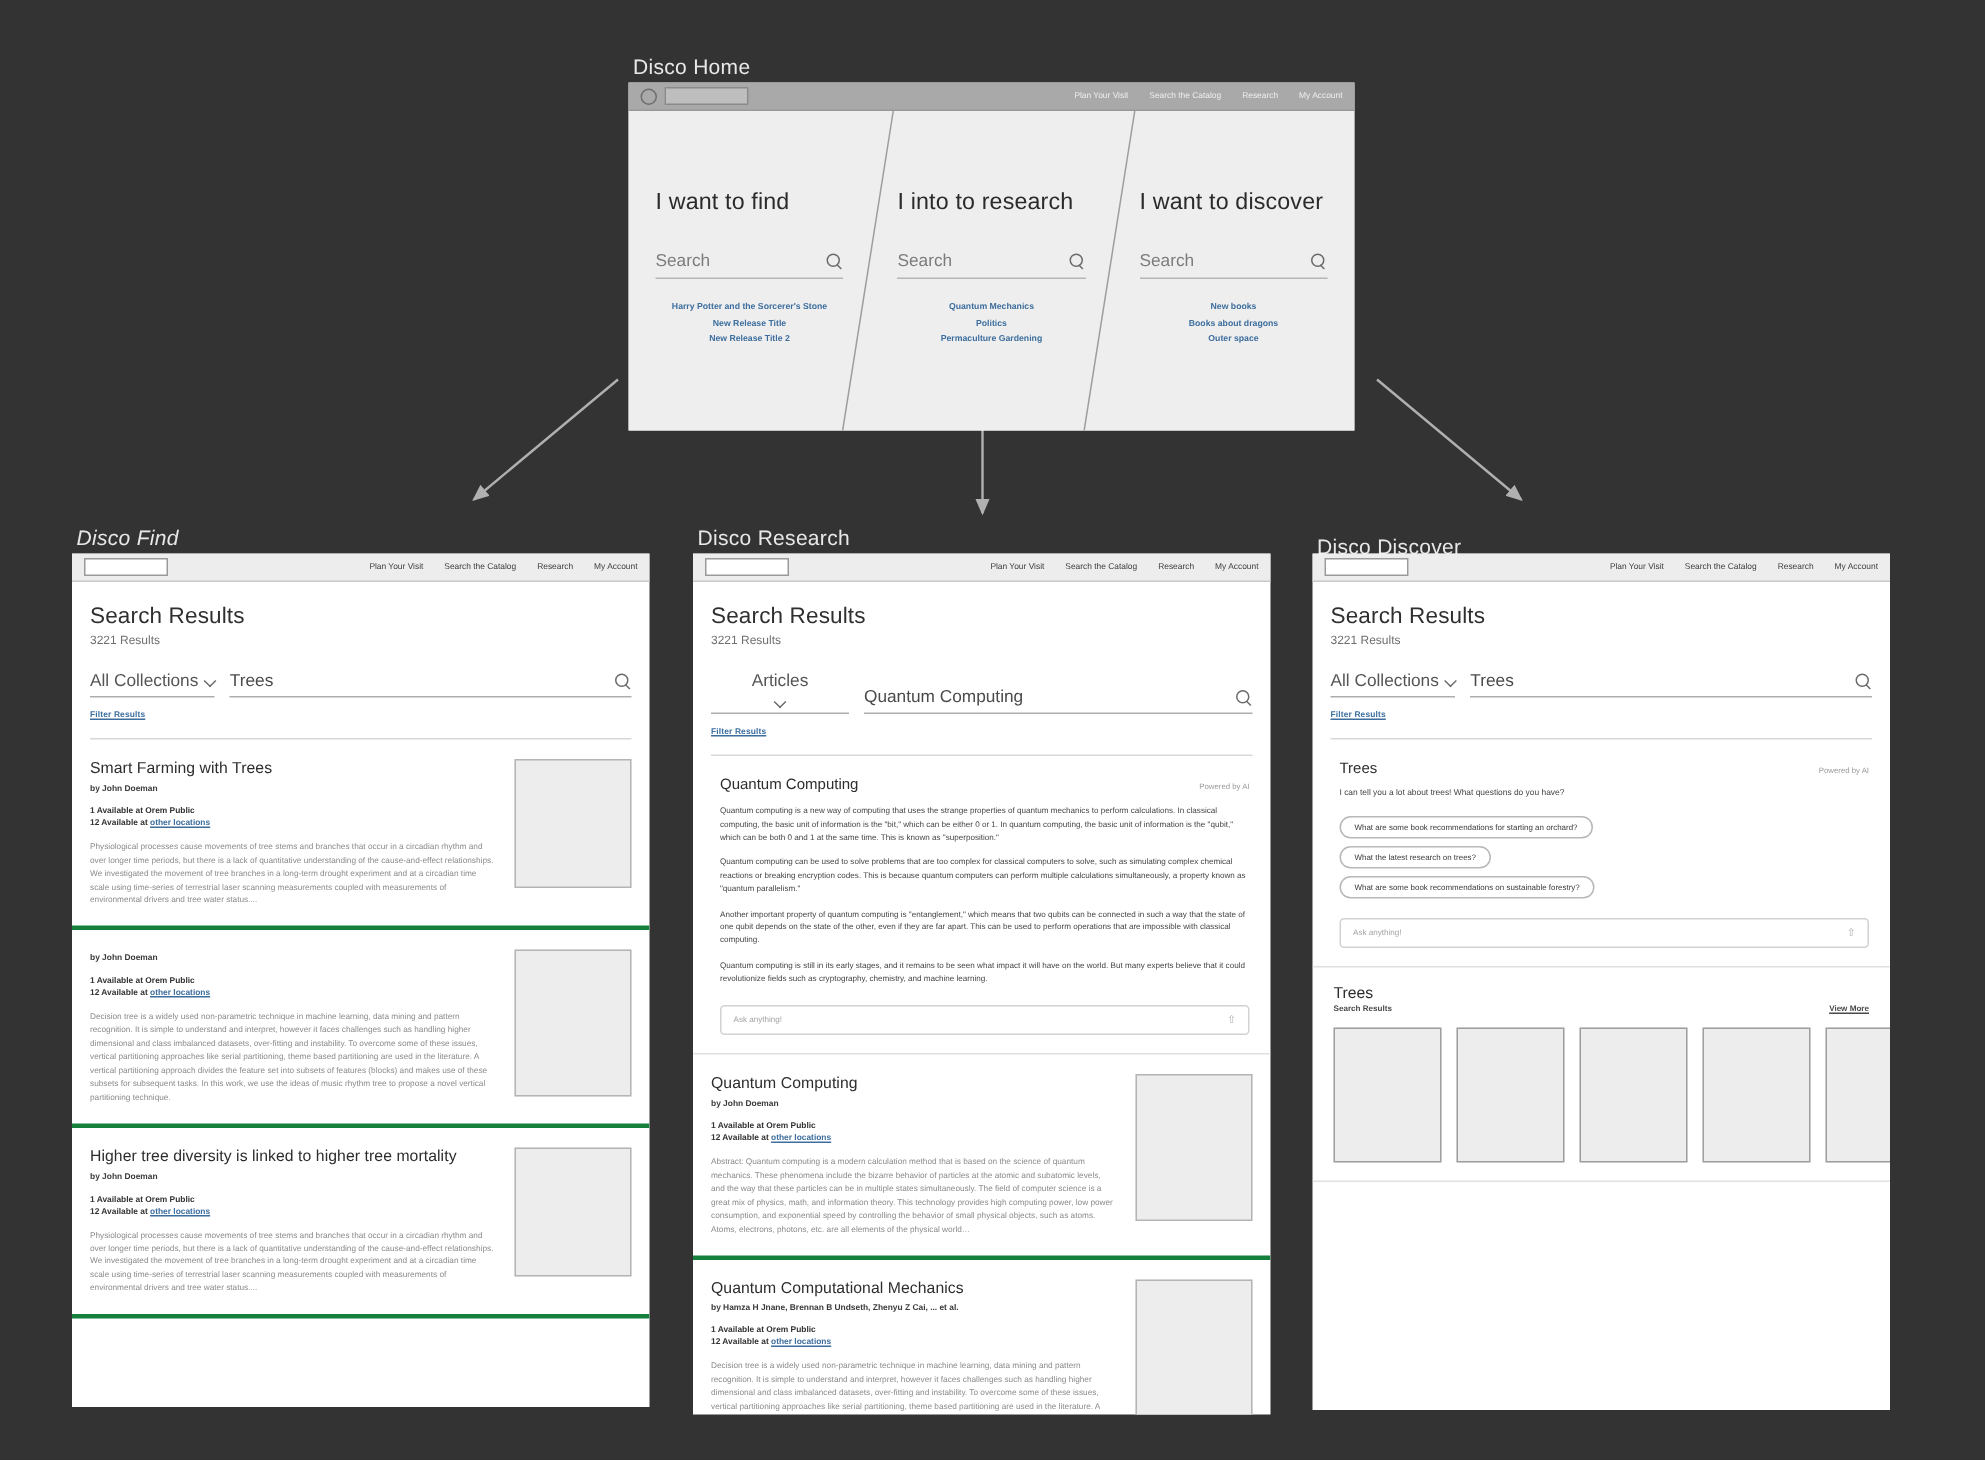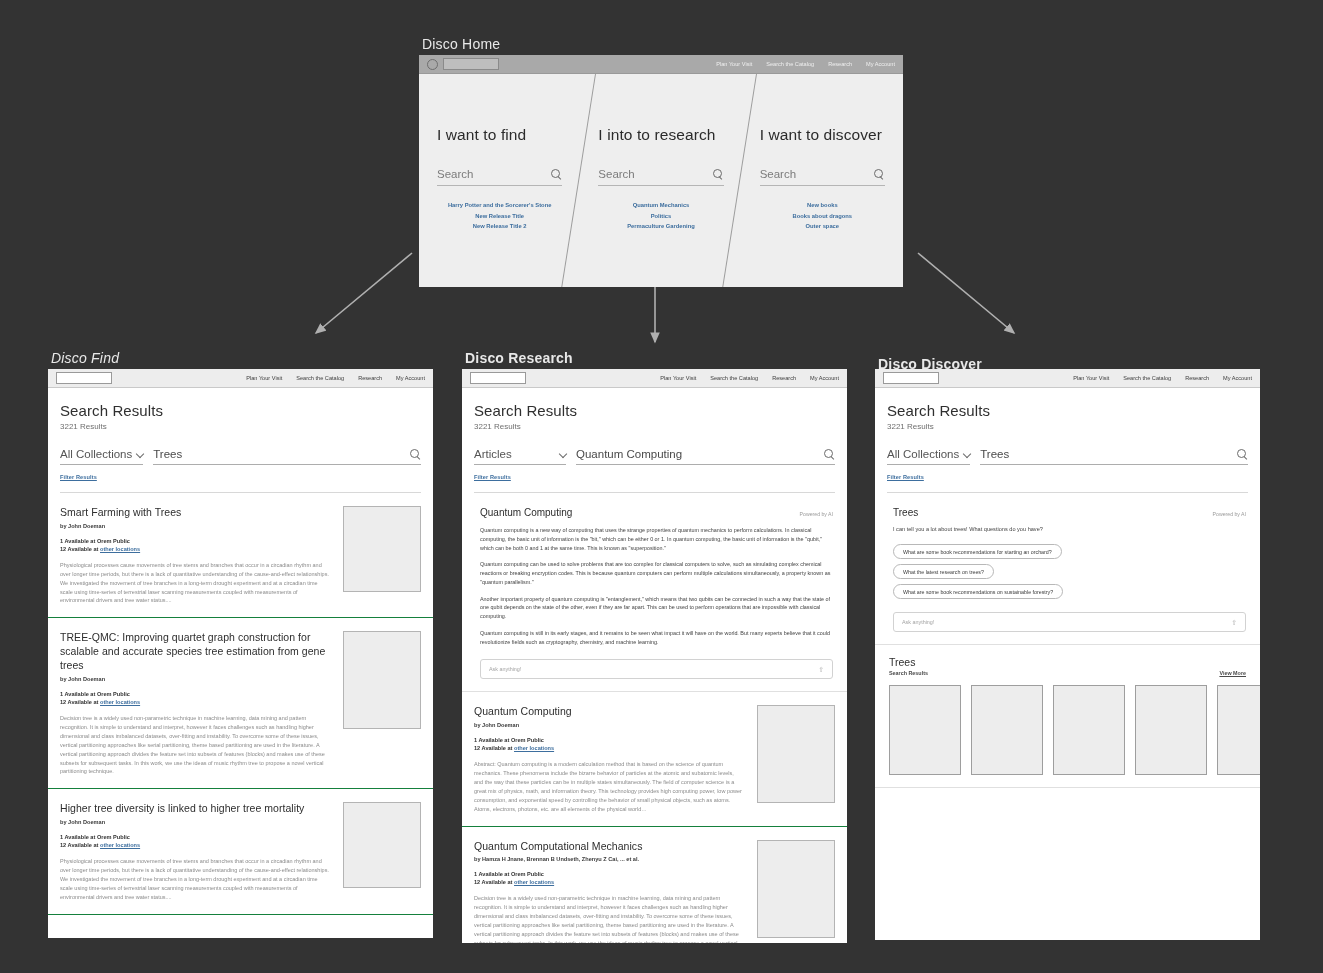--- a/index.html
+++ b/index.html
@@ -122,21 +122,21 @@
     font-size: 5.6px; color: #3d6e9e; font-weight: 700;
     text-decoration: underline; letter-spacing: .1px;
   }
 
   .divider-full { height: 1px; background: #d8d8d8; margin-top: 9px; }
 
   
   .result {
     display: flex; gap: 14px;
     padding: 13px 12px 12px 12px;
-    border-bottom: 1px solid #15803d;
+    border-bottom: 3px solid #15803d;
   }
   .result .body { flex: 1; min-width: 0; }
   .result h3 {
     font-size: 10.5px; font-weight: 400; color: #2d2d2d;
     line-height: 1.32; letter-spacing: .05px;
   }
   .result .author { font-size: 5.6px; color: #3a3a3a; font-weight: 600; margin-top: 3px; }
   .avail { margin-top: 9px; }
   .avail div { font-size: 5.6px; color: #333; font-weight: 600; margin-bottom: 2px; }
   .avail a { color: #3d6e9e; text-decoration: underline; }
@@ -320,21 +320,20 @@
           <div>1 Available at Orem Public</div>
           <div><span>12 Available at </span><a>other locations</a></div>
         </div>
         <div class="abs">Physiological processes cause movements of tree stems and branches that occur in a circadian rhythm and over longer time periods, but there is a lack of quantitative understanding of the cause-and-effect relationships. We investigated the movement of tree branches in a long-term drought experiment and at a circadian time scale using time-series of terrestrial laser scanning measurements coupled with measurements of environmental drivers and tree water status....</div>
       </div>
       <div class="thumb t1"></div>
     </div>
 
     <div class="result">
       <div class="body">
-        <h3>TREE-QMC: Improving quartet graph construction for scalable and accurate species tree estimation from gene trees</h3>
         <div class="author">by John Doeman</div>
         <div class="avail">
           <div>1 Available at Orem Public</div>
           <div><span>12 Available at </span><a>other locations</a></div>
         </div>
         <div class="abs">Decision tree is a widely used non-parametric technique in machine learning, data mining and pattern recognition. It is simple to understand and interpret, however it faces challenges such as handling higher dimensional and class imbalanced datasets, over-fitting and instability. To overcome some of these issues, vertical partitioning approaches like serial partitioning, theme based partitioning are used in the literature. A vertical partitioning approach divides the feature set into subsets of features (blocks) and makes use of these subsets for subsequent tasks. In this work, we use the ideas of music rhythm tree to propose a novel vertical partitioning technique.</div>
       </div>
       <div class="thumb t2"></div>
     </div>
 
@@ -345,38 +344,38 @@
         <div class="avail">
           <div>1 Available at Orem Public</div>
           <div><span>12 Available at </span><a>other locations</a></div>
         </div>
         <div class="abs">Physiological processes cause movements of tree stems and branches that occur in a circadian rhythm and over longer time periods, but there is a lack of quantitative understanding of the cause-and-effect relationships. We investigated the movement of tree branches in a long-term drought experiment and at a circadian time scale using time-series of terrestrial laser scanning measurements coupled with measurements of environmental drivers and tree water status....</div>
       </div>
       <div class="thumb t3"></div>
     </div>
   </div>
 
-  <div class="panel-label" style="left:465px;top:350px;font-weight:bold;">Disco Research</div>
+  <div class="panel-label" style="left:465px;top:350px;">Disco Research</div>
   <div class="panel" style="left:462px;top:369px;width:385px;height:574px;">
 
     <div class="navbar sub">
       <span class="logo-box"></span>
       <span class="nav-links">
         <span>Plan Your Visit</span>
         <span>Search the Catalog</span>
         <span>Research</span>
         <span>My Account</span>
       </span>
     </div>
 
     <div class="results-head">
       <h1>Search Results</h1>
       <div class="results-count">3221 Results</div>
       <div class="searchrow">
-        <div class="collection-sel wide" style="min-width:92px;">
+        <div class="collection-sel wide" style="min-width:92px;flex-direction:column;">
           <span class="txt">Articles</span>
           <span class="chev"></span>
         </div>
         <div class="query-field">
           <span class="val">Quantum Computing</span>
           <span class="mag"></span>
         </div>
       </div>
       <a class="filter-link">Filter Results</a>
       <div class="divider-full"></div>
@@ -417,21 +416,21 @@
         <div class="avail">
           <div>1 Available at Orem Public</div>
           <div><span>12 Available at </span><a>other locations</a></div>
         </div>
         <div class="abs">Decision tree is a widely used non-parametric technique in machine learning, data mining and pattern recognition. It is simple to understand and interpret, however it faces challenges such as handling higher dimensional and class imbalanced datasets, over-fitting and instability. To overcome some of these issues, vertical partitioning approaches like serial partitioning, theme based partitioning are used in the literature. A vertical partitioning approach divides the feature set into subsets of features (blocks) and makes use of these subsets for subsequent tasks. In this work, we use the ideas of music rhythm tree to propose a novel vertical partitioning technique.</div>
       </div>
       <div class="thumb t2"></div>
     </div>
   </div>
 
-  <div class="panel-label" style="left:878px;top:356px;font-weight:bold;">Disco Discover</div>
+  <div class="panel-label" style="left:878px;top:356px;">Disco Discover</div>
   <div class="panel" style="left:875px;top:369px;width:385px;height:571px;">
 
     <div class="navbar sub">
       <span class="logo-box"></span>
       <span class="nav-links">
         <span>Plan Your Visit</span>
         <span>Search the Catalog</span>
         <span>Research</span>
         <span>My Account</span>
       </span>

